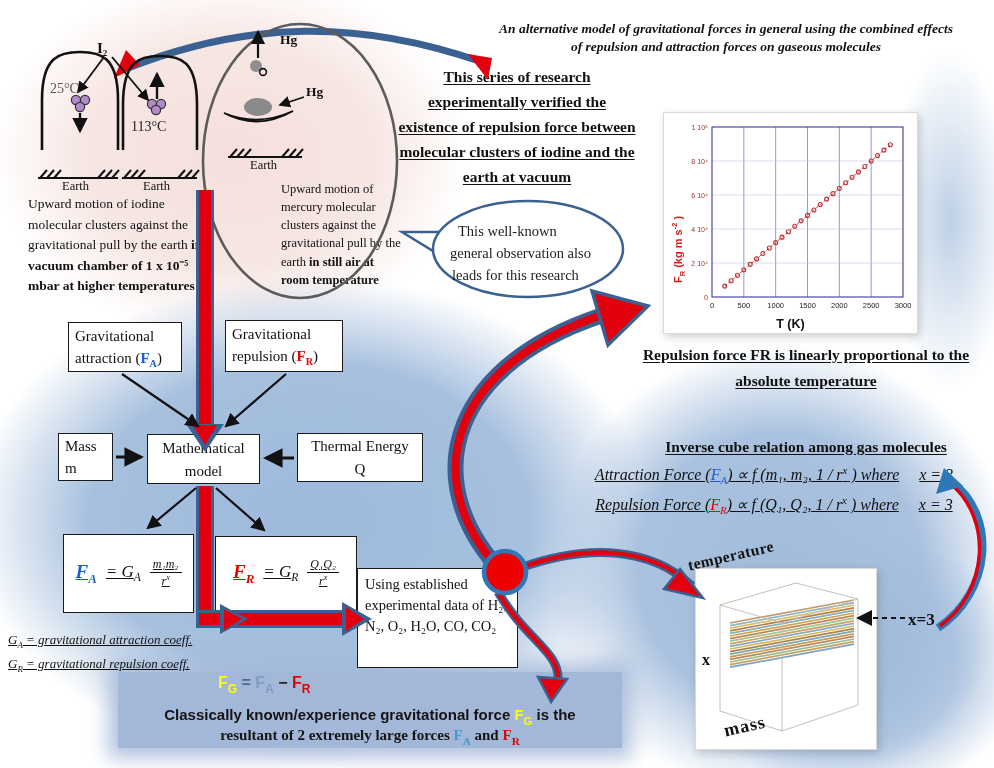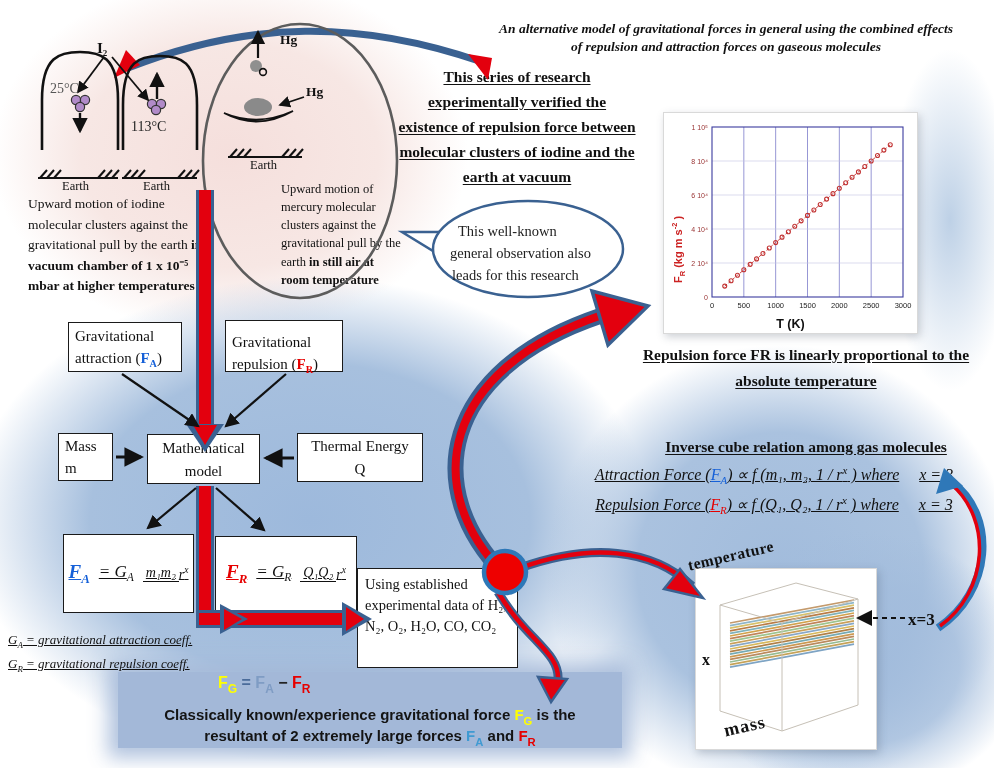--- a/index.html
+++ b/index.html
@@ -10,21 +10,21 @@
   .box{position:absolute;background:#fff;border:1.6px solid #1a1a1a;box-sizing:border-box;}
   .it{font-style:italic;text-decoration:underline;}
   .blue{color:#1560d8;}
   .red{color:#e60000;}
   .yellow{color:#ffff00;}
   sub{font-size:68%;}
   sup{font-size:68%;}
   .heading{font-weight:bold;text-decoration:underline;text-underline-offset:2px;text-align:center;}
   .fbox{display:flex;align-items:center;justify-content:center;gap:9px;font-size:17px;}
   .fbox .bigf{font-size:19px;font-weight:bold;}
-  .frac{display:inline-flex;text-align:center;font-size:14px;line-height:1.15;vertical-align:middle;}
+  .frac{display:inline-flex;flex-direction:column;text-align:center;font-size:12px;line-height:1.15;vertical-align:middle;}
   .frac .num{border-bottom:1.2px solid #111;padding:0 3px;}
   .banner{position:absolute;left:118px;top:672px;width:480px;height:76px;background:#a3b8d8;
           box-shadow:0 0 18px 10px rgba(163,184,216,.85);font-family:"Liberation Sans",sans-serif;
           font-weight:bold;font-size:15px;color:#141414;padding-left:24px;}
   .banner sub{font-size:75%;vertical-align:-0.45em;}
   .panel{position:absolute;background:#fff;border:1px solid #d9d9d9;box-shadow:2px 3px 8px rgba(60,70,90,.25);}
   #art{position:absolute;left:0;top:0;pointer-events:none;}
   .rot{transform-origin:left top;}
 </style>
 </head>
@@ -38,21 +38,21 @@
   <div class="blob" style="left:680px;top:520px;width:360px;height:290px;background:radial-gradient(closest-side,#a2bcdc 0%,rgba(162,188,220,.8) 55%,rgba(170,194,223,0) 92%);"></div>
   <div class="blob" style="left:880px;top:30px;width:140px;height:380px;background:radial-gradient(closest-side,rgba(173,197,224,.8) 0%,rgba(173,197,224,0) 90%);"></div>
 
   <div class="banner">
     <div class="abs" style="left:100px;top:2px;font-size:16px;">
       <span class="yellow"><span>F</span><sub>G</sub></span><span style="color:#4a6b9a;"> = </span><span style="color:#7f9cc4;"><span>F</span><sub>A</sub></span><span style="color:#222;"> − </span><span class="red"><span>F</span><sub>R</sub></span>
     </div>
     <div class="abs" style="left:0;top:34px;width:100%;text-align:center;">
       <span>Classically known/experience gravitational force </span><span class="yellow"><span>F</span><sub>G</sub></span><span> is the</span>
     </div>
-    <div class="abs" style="left:0;top:55px;width:100%;text-align:center;">
+    <div class="abs" style="left:0;top:55px;width:100%;text-align:center;font-family:Liberation Serif, serif;">
       <span>resultant of 2 extremely large forces </span><span style="color:#3f9ad2;"><span>F</span><sub>A</sub></span><span> and </span><span class="red"><span>F</span><sub>R</sub></span>
     </div>
   </div>
 
   <div class="panel" style="left:663px;top:112px;width:253px;height:220px;">
     <svg id="chart-svg" width="253" height="220" viewBox="0 0 253 220">
         <line x1="79.83333333333333" y1="14" x2="79.83333333333333" y2="184" stroke="#8b8bd0" stroke-width="0.9"></line>
         <line x1="111.66666666666666" y1="14" x2="111.66666666666666" y2="184" stroke="#8b8bd0" stroke-width="0.9"></line>
         <line x1="143.5" y1="14" x2="143.5" y2="184" stroke="#8b8bd0" stroke-width="0.9"></line>
         <line x1="175.33333333333331" y1="14" x2="175.33333333333331" y2="184" stroke="#8b8bd0" stroke-width="0.9"></line>
@@ -166,21 +166,21 @@
   <div class="abs" style="left:556px;top:464px;width:436px;text-align:center;font-size:16px;">
     <span class="it">Attraction Force (</span><span class="it blue"><span>F</span><sub>A</sub></span><span class="it"><span>) ∝ f (m₁, m₂, 1 / r</span><sup>x</sup><span> ) where</span></span><span class="it" style="margin-left:20px;">x = 3</span>
   </div>
   <div class="abs" style="left:556px;top:494px;width:436px;text-align:center;font-size:16px;">
     <span class="it">Repulsion Force (</span><span class="it red"><span>F</span><sub>R</sub></span><span class="it"><span>) ∝ f (Q₁, Q₂, 1 / r</span><sup>x</sup><span> ) where</span></span><span class="it" style="margin-left:20px;">x = 3</span>
   </div>
 
   <div class="box" style="left:68px;top:322px;width:114px;height:50px;padding:3px 6px;font-size:15px;line-height:1.45;">
     <span>Gravitational attraction (</span><b class="blue"><span>F</span><sub>A</sub></b><span>)</span>
   </div>
-  <div class="box" style="left:225px;top:320px;width:118px;height:52px;padding:11px 6px;font-size:15px;line-height:1.45;">
+  <div class="box" style="left:225px;top:320px;width:118px;height:52px;padding:3px 6px;font-size:15px;line-height:1.45;">
     <span>Gravitational repulsion (</span><b class="red"><span>F</span><sub>R</sub></b><span>)</span>
   </div>
   <div class="box" style="left:58px;top:433px;width:55px;height:48px;padding:2px 6px;font-size:15px;line-height:1.45;">
     <div>Mass</div>
       <div>m</div>
   </div>
   <div class="box" style="left:147px;top:434px;width:113px;height:50px;text-align:center;font-size:15px;line-height:1.5;padding-top:2px;">
     <div>Mathematical</div>
       <div>model</div>
   </div>

